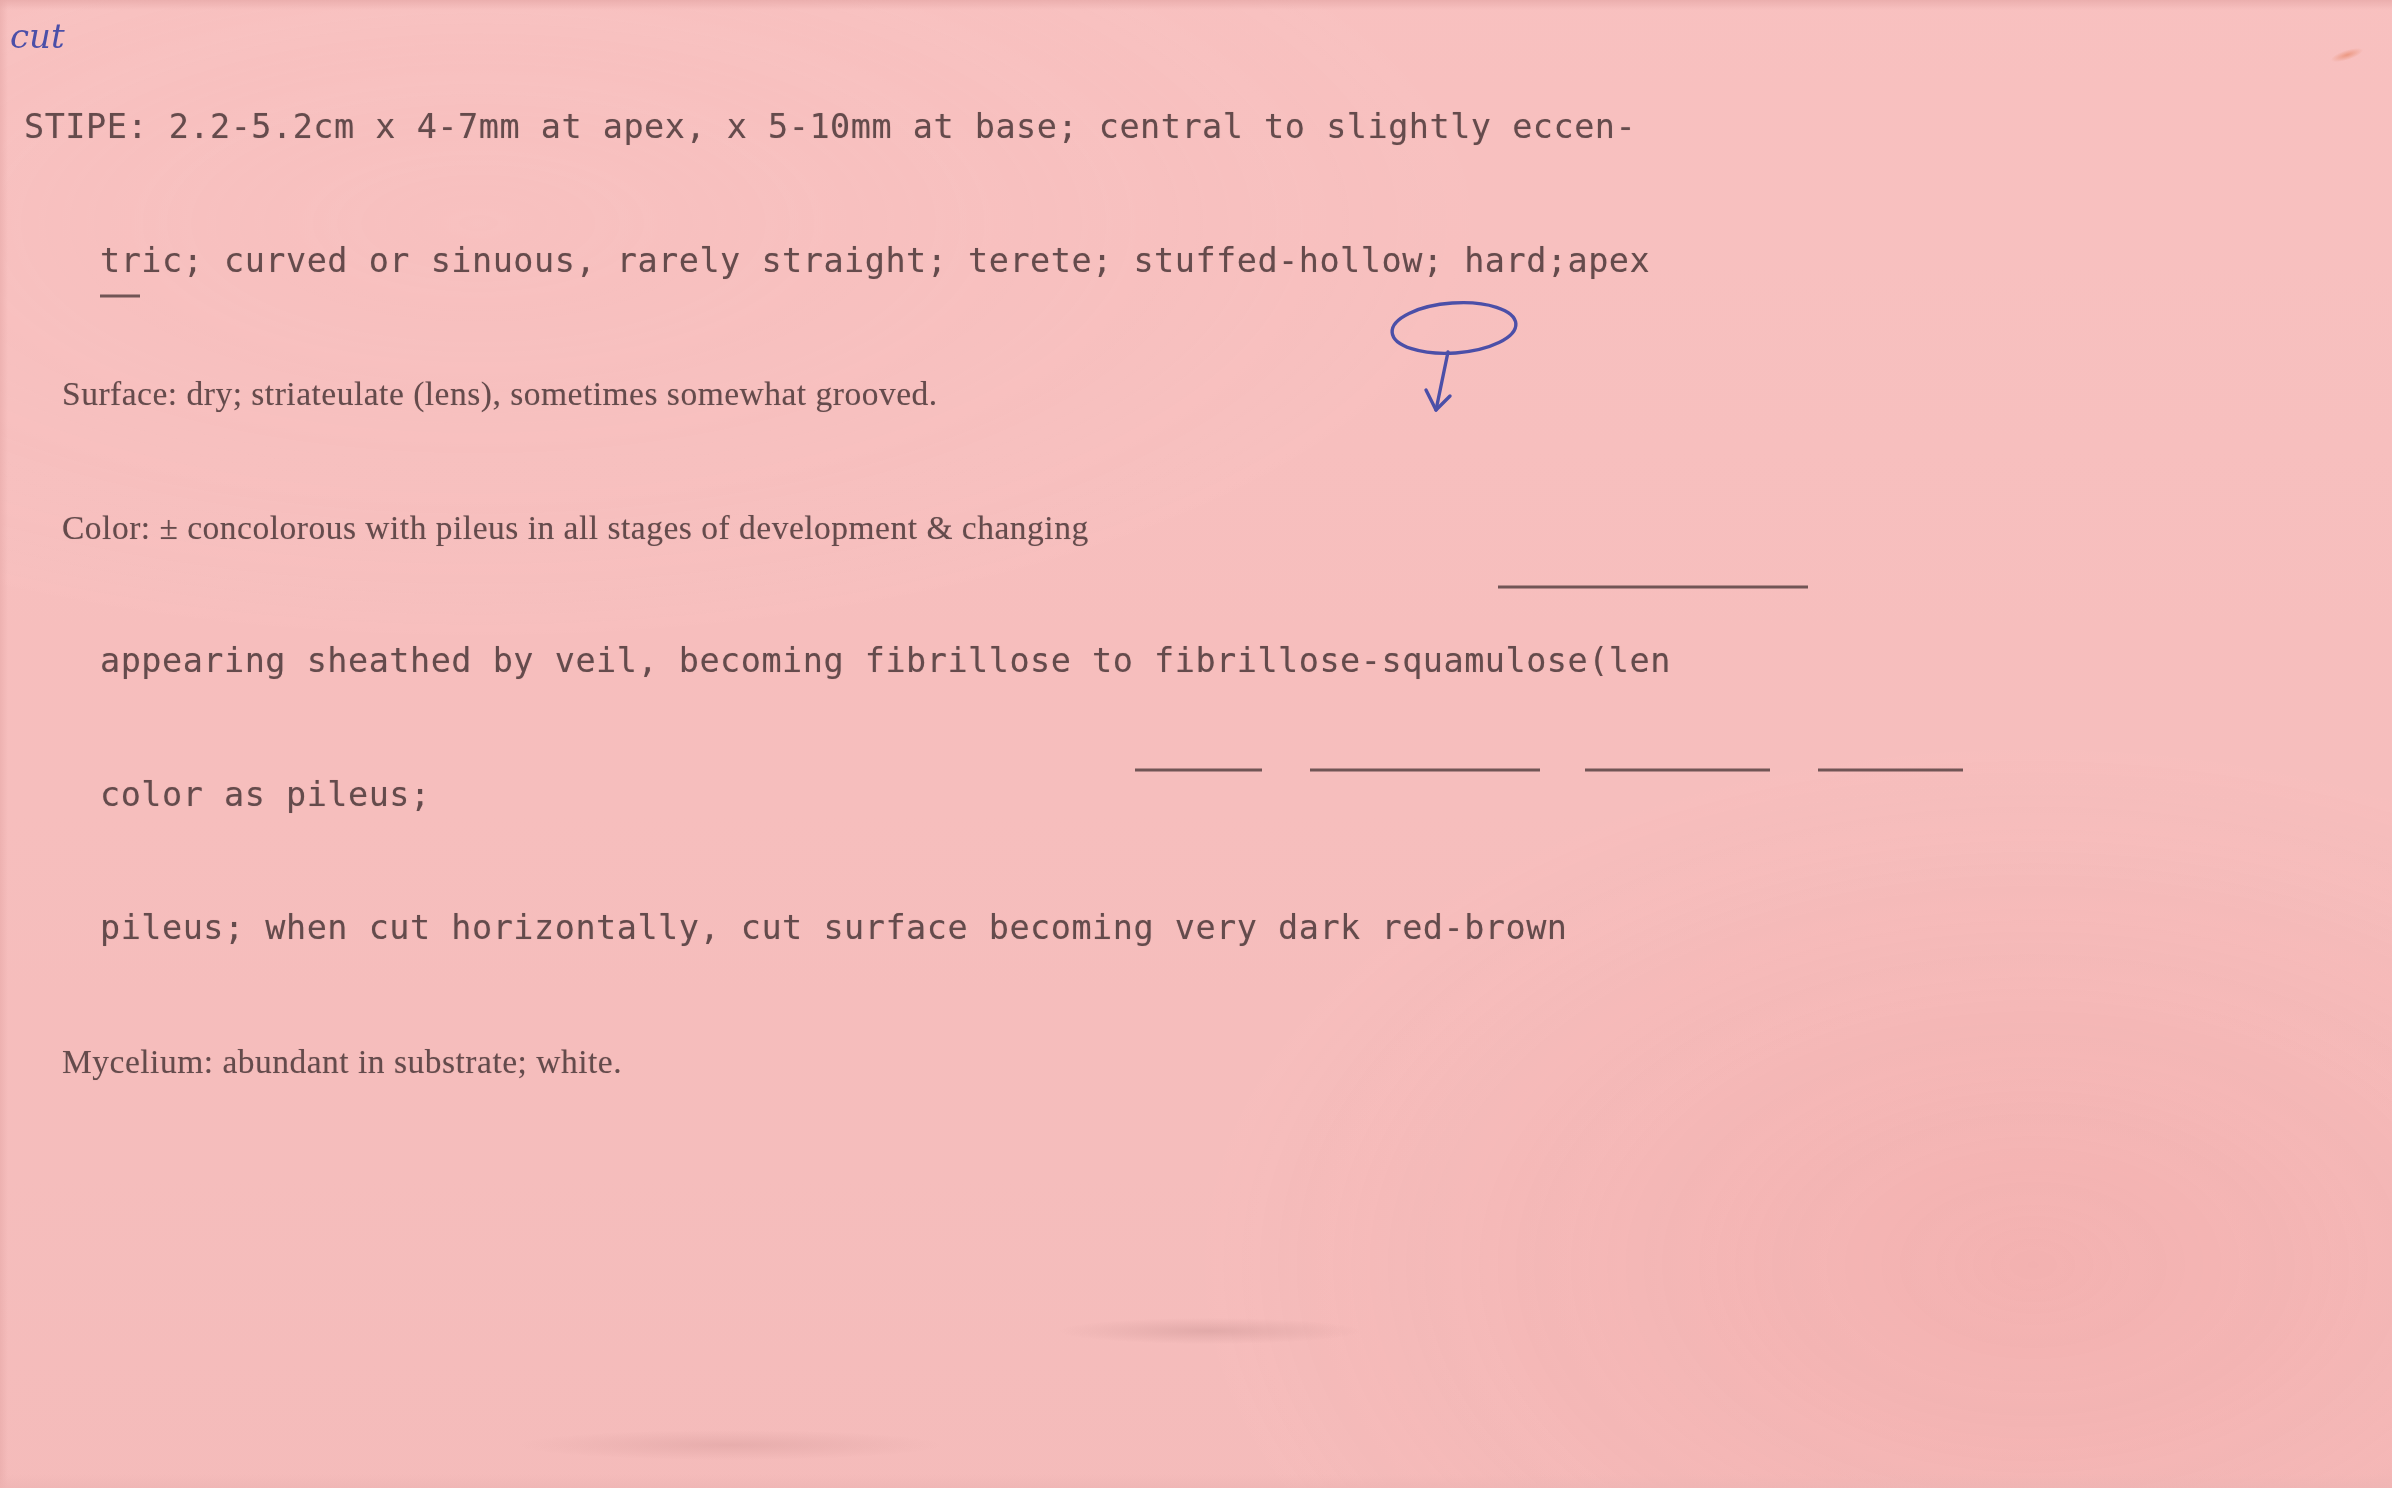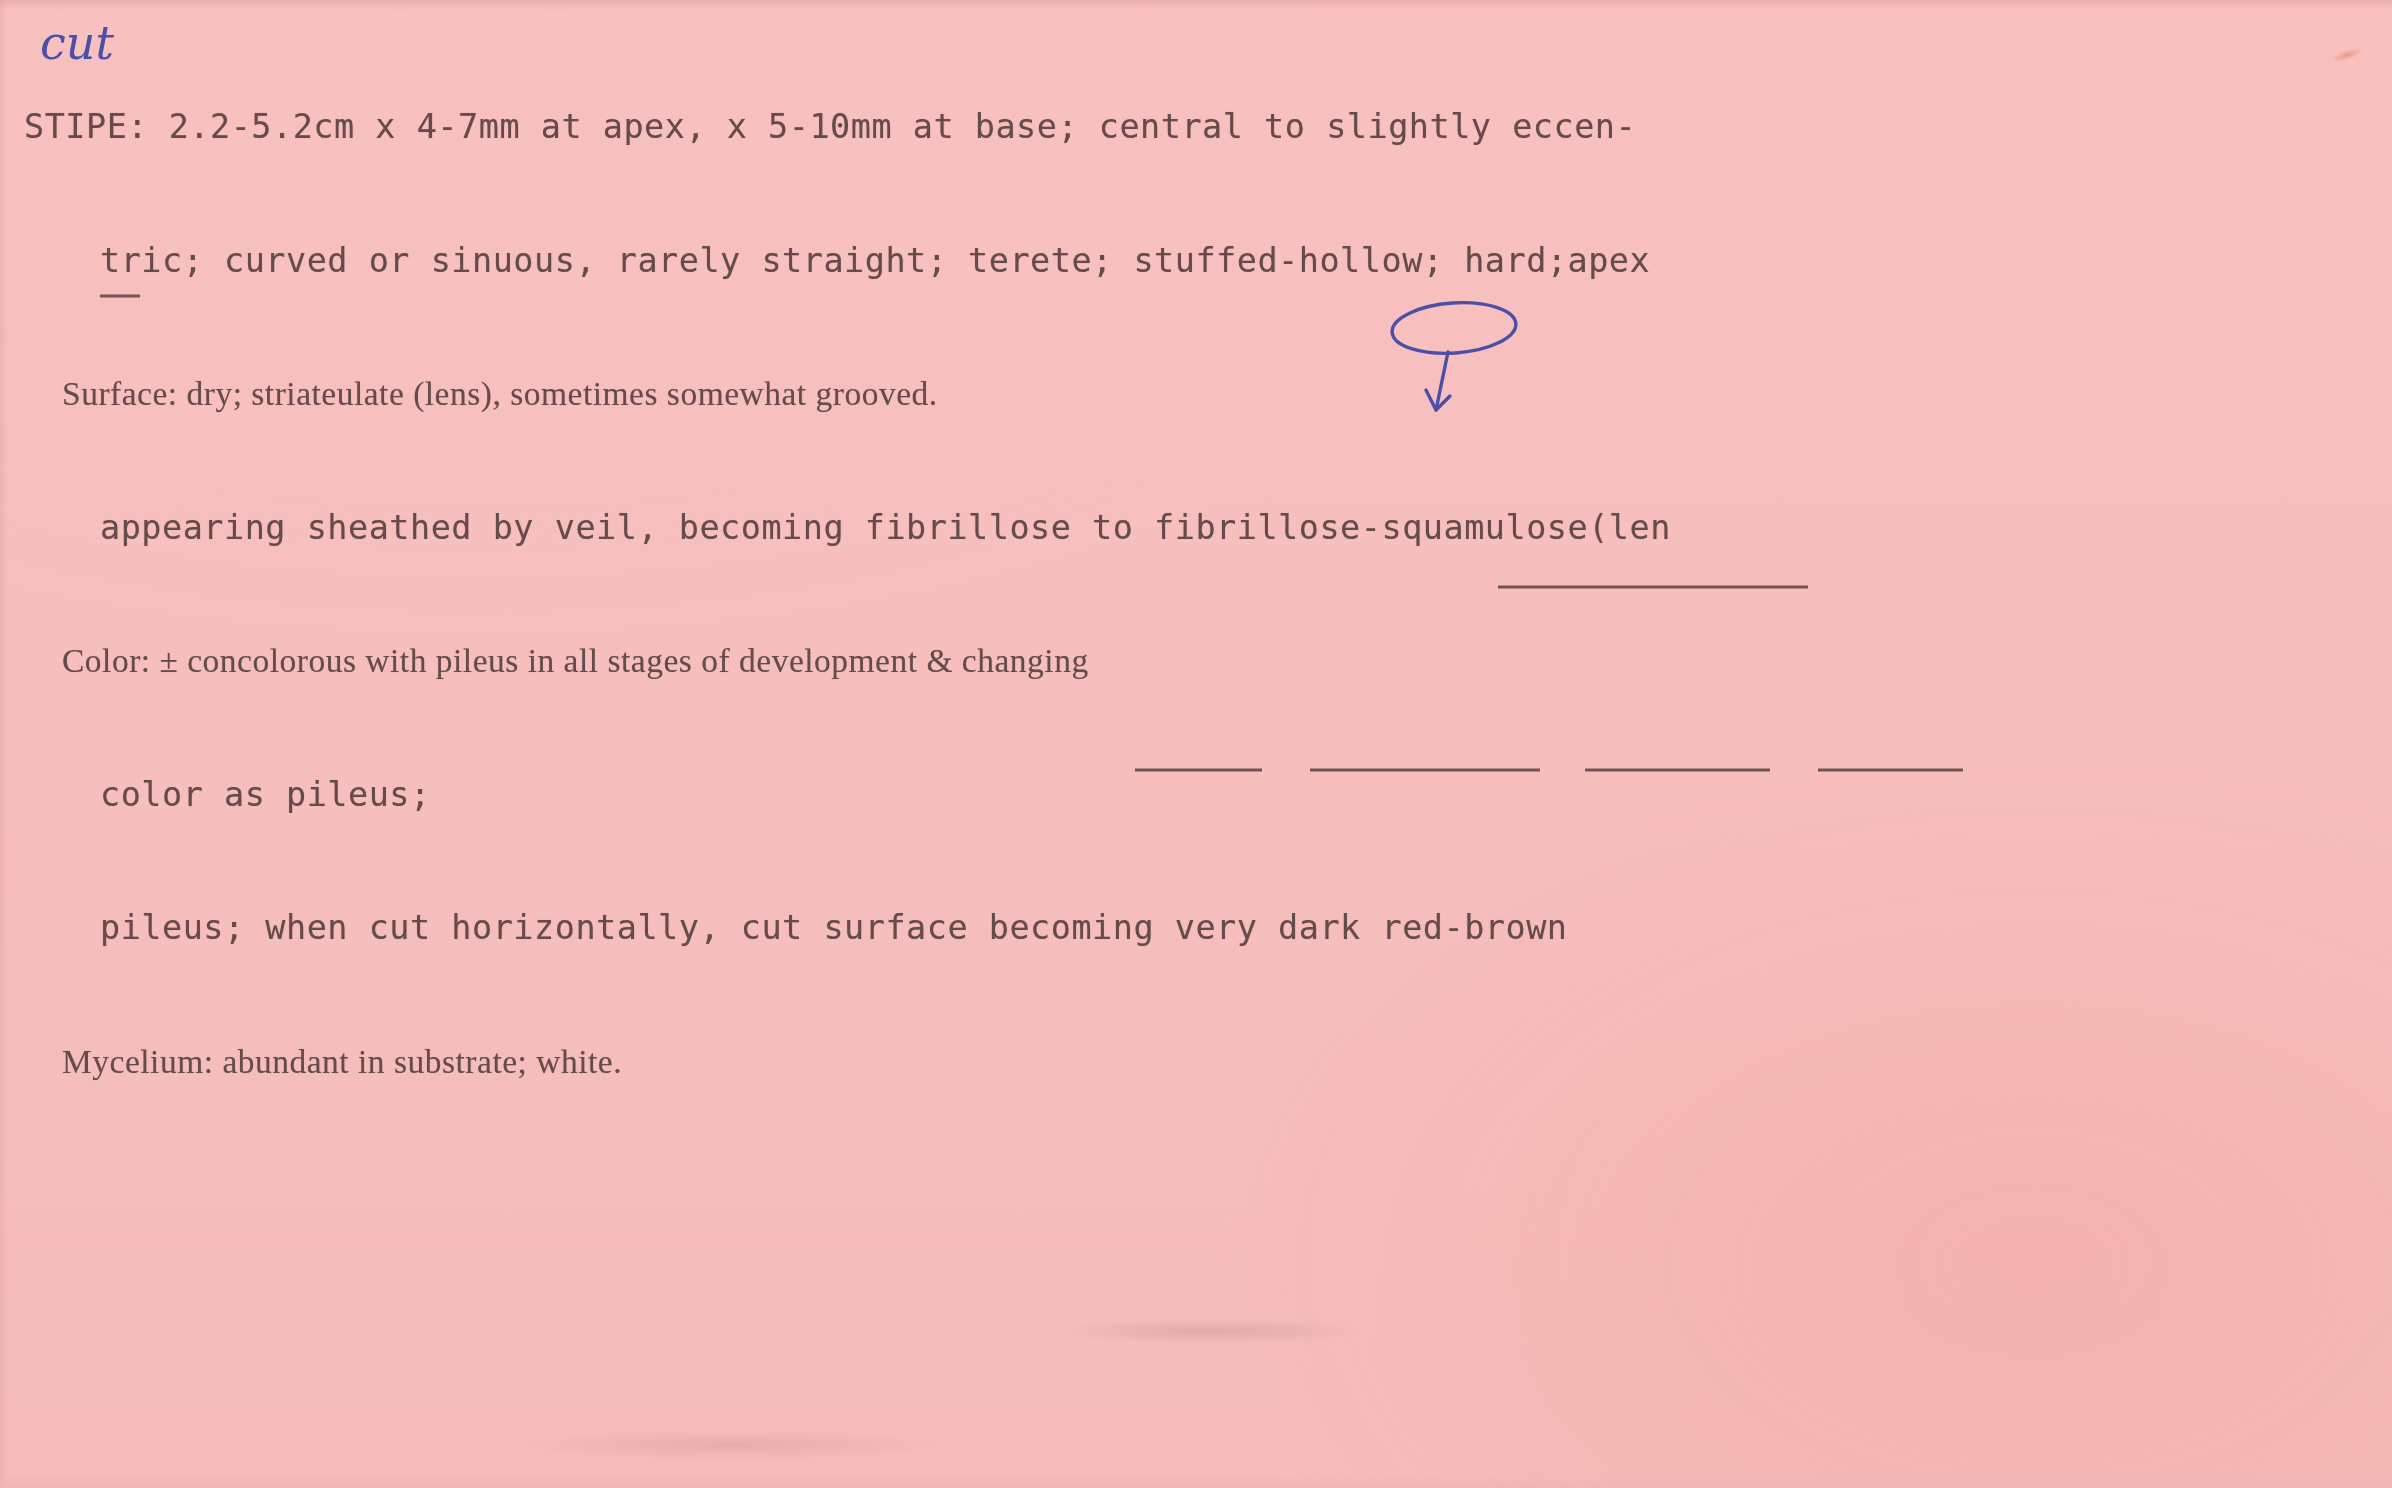--- a/index.html
+++ b/index.html
@@ -71,24 +71,24 @@
   #annot {
     position: absolute;
     left: 1382px;
     top: 298px;
     width: 190px;
     height: 130px;
     pointer-events: none;
   }
   #annot-word {
     position: absolute;
-    left: 40px;
+    left: 10px;
     top: 16px;
     font-family: "DejaVu Serif", serif;
-    font-size: 46px;
+    font-size: 34px;
     color: #4b4fa8;
     font-style: italic;
   }
   
   .stain {
     position: absolute;
     border-radius: 50%;
     pointer-events: none;
   }
   #stain1 {
@@ -118,22 +118,22 @@
   <div id="edge-bottom"></div>
 
   <div class="stain" id="stain1"></div>
   <div class="stain" id="stain2"></div>
   <div class="stain" id="stain3"></div>
 
   <div id="typed">
     <span class="ln">STIPE: 2.2-5.2cm x 4-7mm at apex, x 5-10mm at base; central to slightly eccen-</span>
     <span class="ln ind2">tric; curved or sinuous, rarely straight; terete; stuffed-hollow; hard;apex</span>
     <span class="ln ind1">Surface: dry; striateulate (lens), sometimes somewhat grooved.</span>
+    <span class="ln ind1">Color: ± concolorous with pileus in all stages of development &amp; changing</span>
     <span class="ln ind2">appearing sheathed by veil, becoming fibrillose to fibrillose-squamulose(len</span>
-    <span class="ln ind1">Color: ± concolorous with pileus in all stages of development &amp; changing</span>
     <span class="ln ind2">color as pileus;</span>
     <span class="ln ind2">pileus; when cut horizontally, cut surface becoming very dark red-brown</span>
     <span class="ln ind1">Mycelium: abundant in substrate; white.</span>
     
     
     
     
     
     
     

